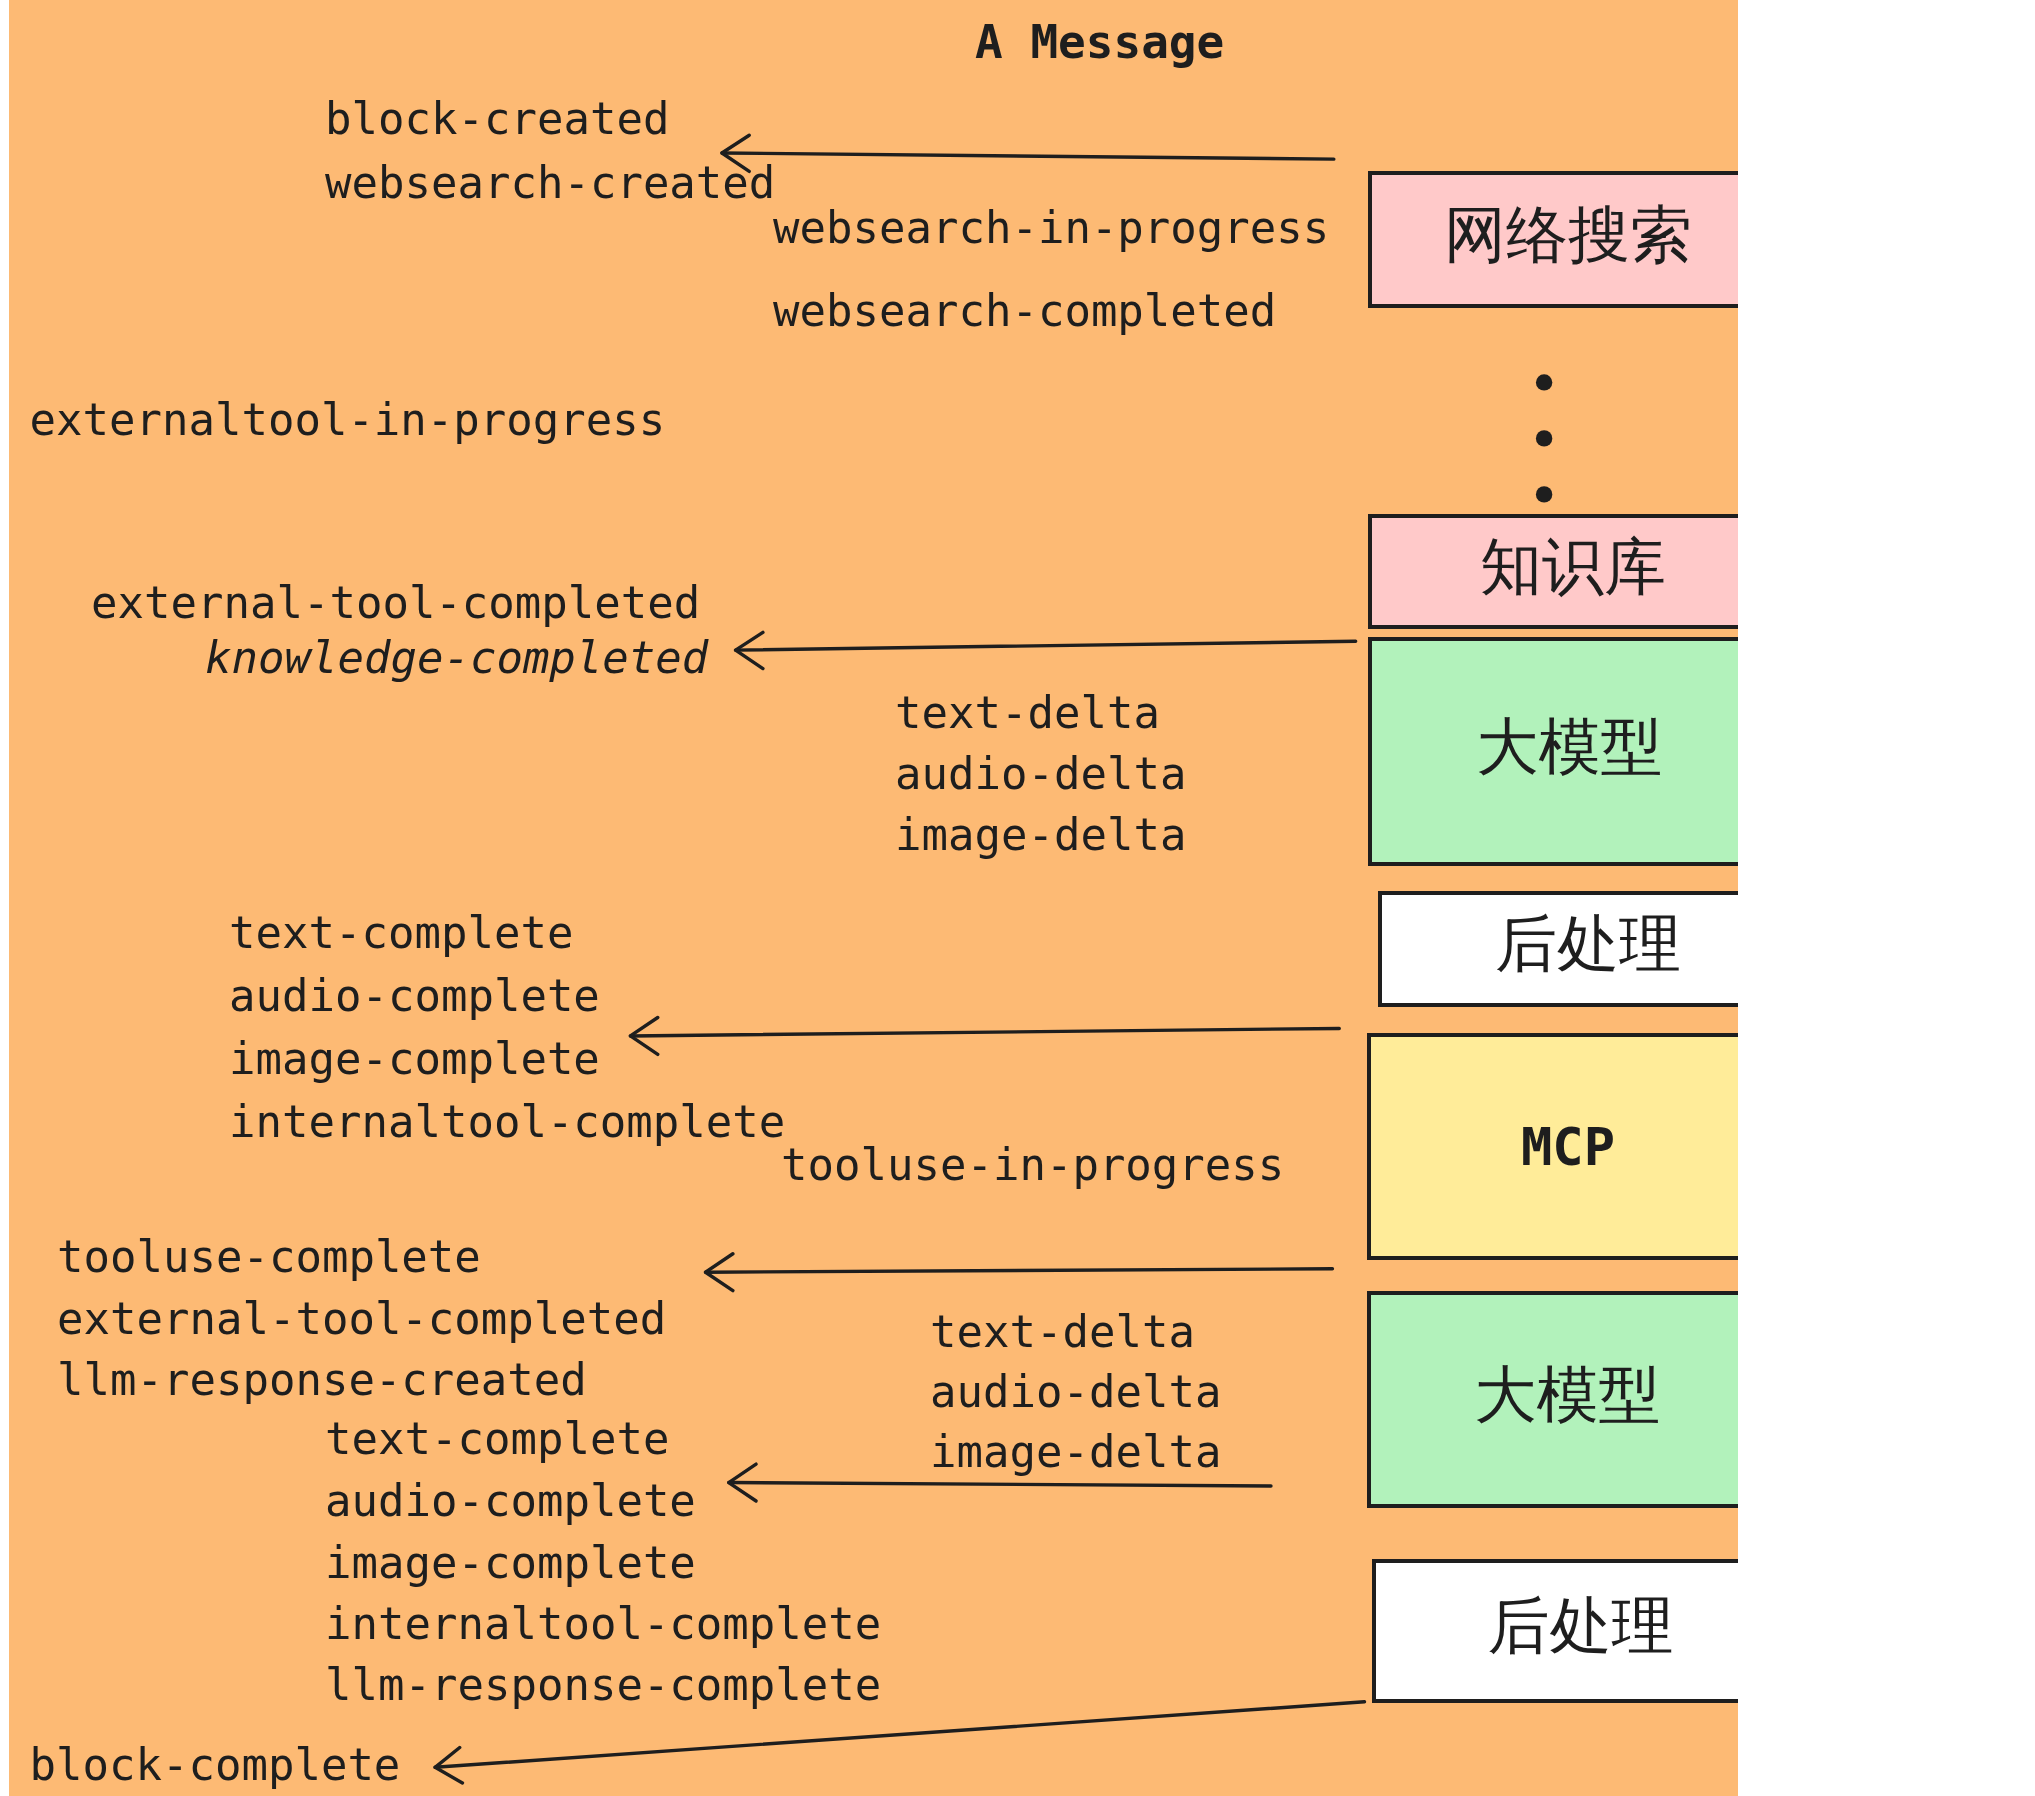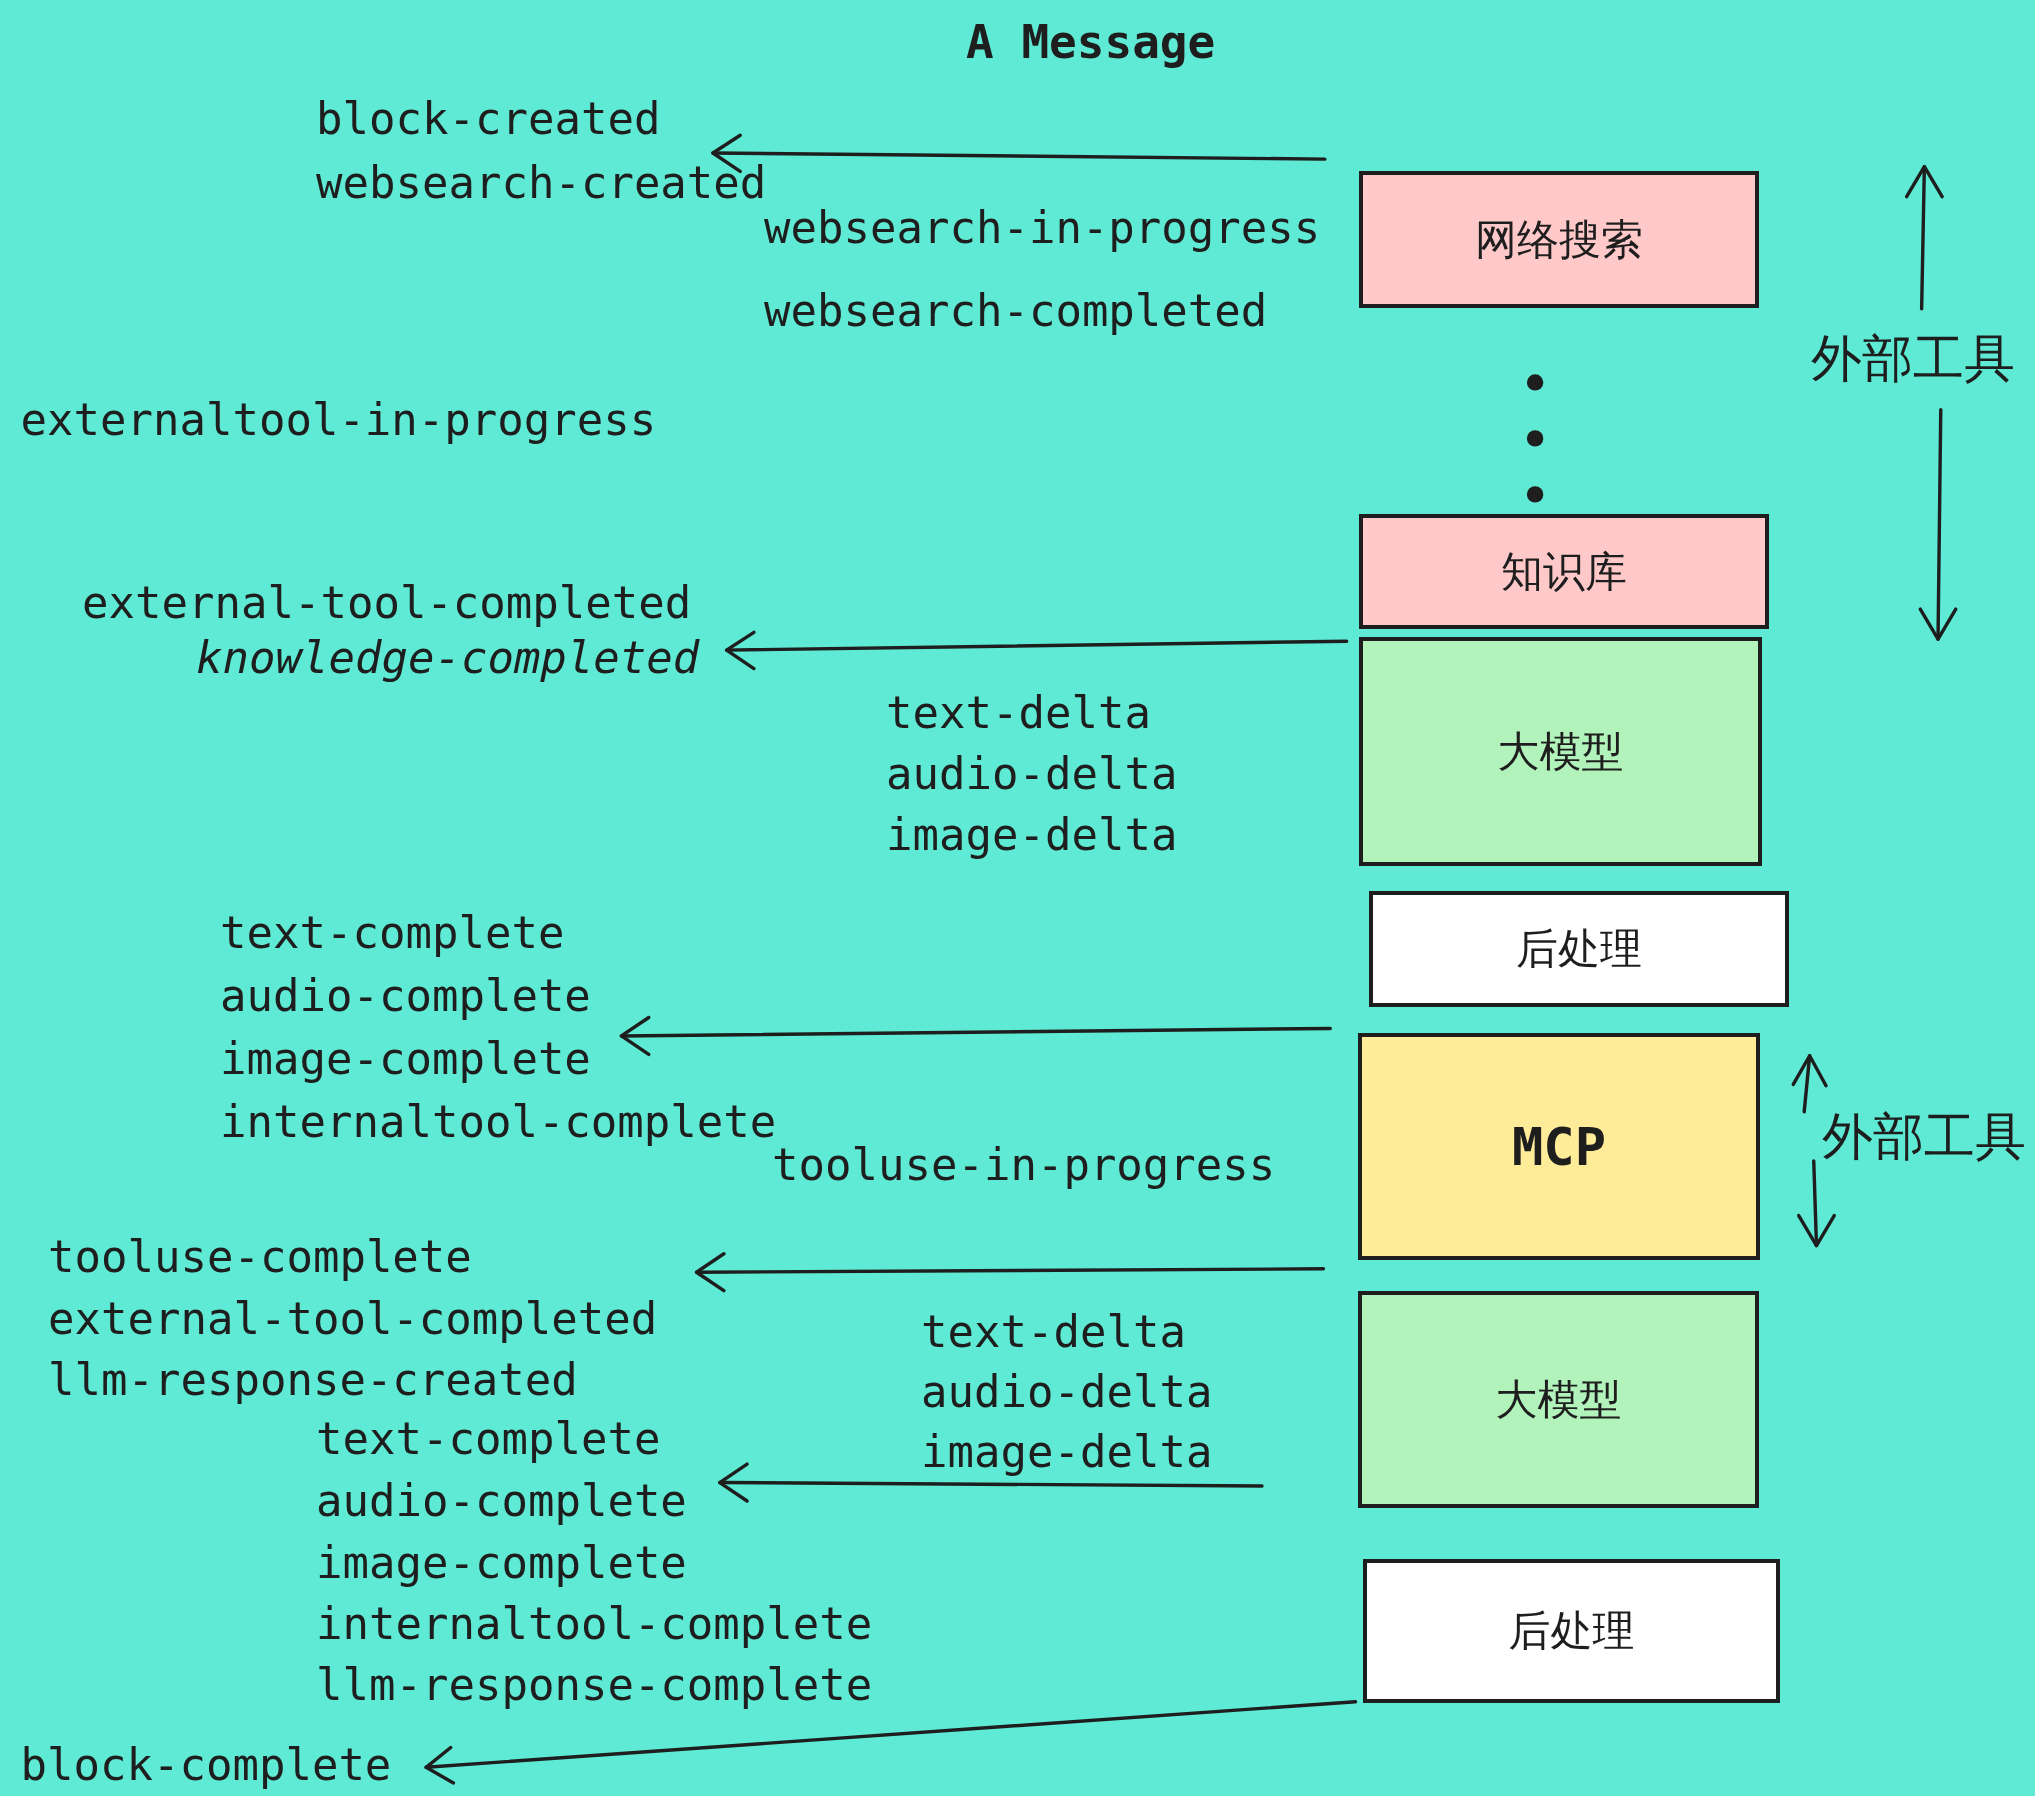--- a/index.html
+++ b/index.html
@@ -1,22 +1,22 @@
 <!DOCTYPE html>
 <html style="font-size:11px"><head>
 <meta charset="utf-8">
 <style>
   html,body{margin:0;padding:0;background:#ffffff;}
-  #canvas{position:relative;width:2035px;height:1796px;background:#5eead4;overflow:hidden;
-          font-family:"DejaVu Sans Mono","Liberation Mono",monospace;color:#1e1e1e;}
+  #canvas{position:relative;width:1729px;height:1796px;background:#fdba74;overflow:hidden;
+          font-family:"DejaVu Sans Mono","Liberation Mono",monospace;color:#1e1e1e;margin-left:9px;}
   #arrow-layer{position:absolute;left:0;top:0;width:2035px;height:1796px;}
   .title{position:absolute;font-size:46px;line-height:1;white-space:nowrap;font-weight:bold;}
   .ev{position:absolute;font-size:44px;line-height:1;white-space:nowrap;}
   .box{position:absolute;border:4.1px solid #1e1e1e;display:flex;align-items:center;justify-content:center;box-sizing:border-box;}
-  .box .cjk{font-family:Liberation Serif, serif;font-size:42px;line-height:1;white-space:nowrap;text-align:center;}
+  .box .cjk{font-family:Liberation Mono, monospace;font-size:62px;line-height:1;white-space:nowrap;text-align:center;}
   .box .mono{font-family:"DejaVu Sans Mono","Liberation Mono",monospace;font-size:52px;font-weight:bold;line-height:1;}
   .annot{position:absolute;font-family:"Liberation Sans",sans-serif;font-size:51px;line-height:1;white-space:nowrap;}
   .shaft,.head{fill:none;stroke:#1e1e1e;stroke-width:5;stroke-linecap:round;stroke-linejoin:round;}
   .dot{fill:#1e1e1e;stroke:none;}
 </style>
 </head>
 <body>
 
 <div id="canvas">
 

